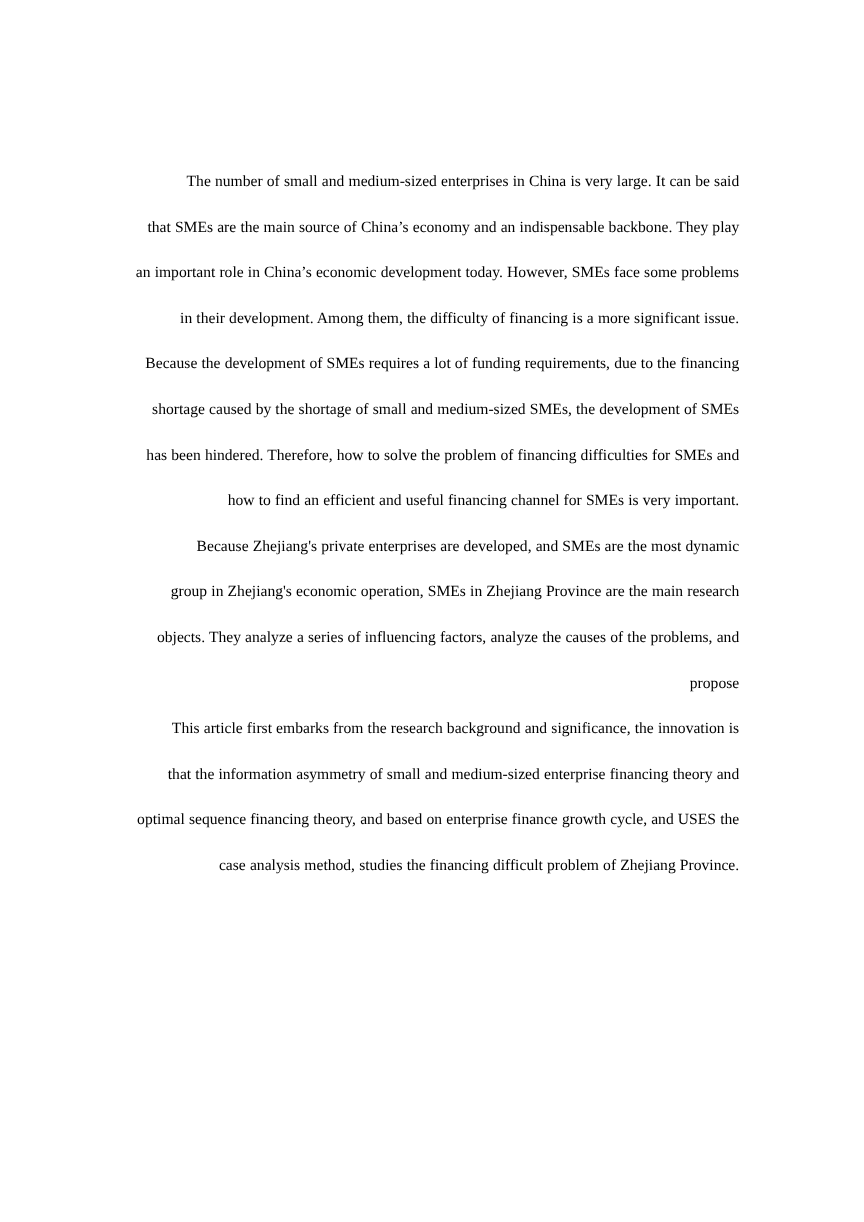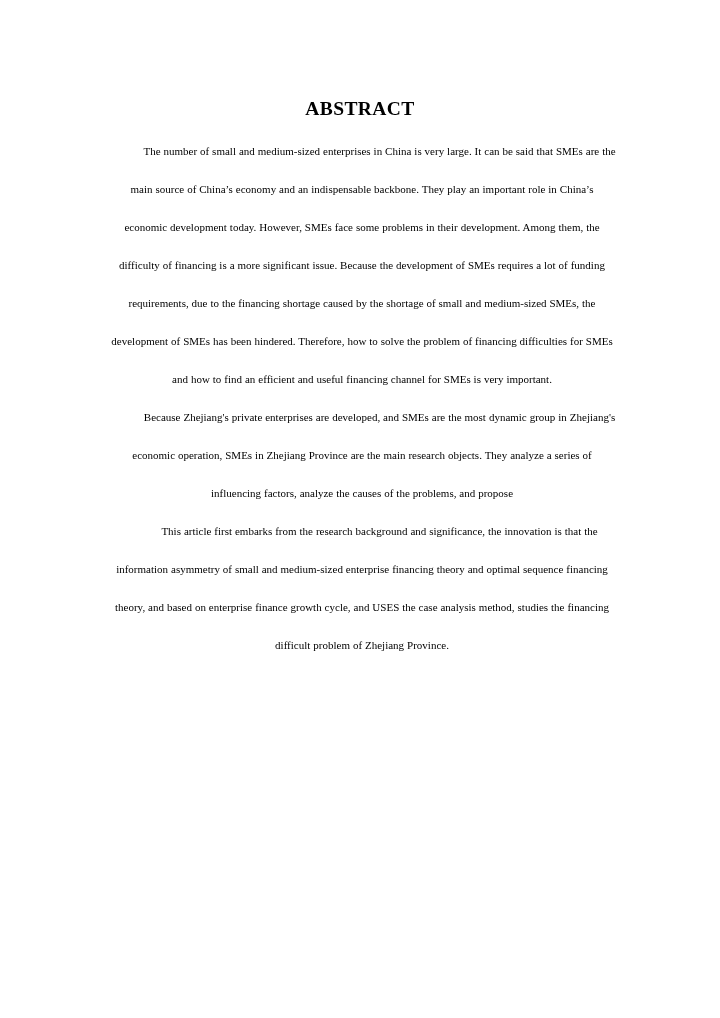--- a/index.html
+++ b/index.html
@@ -35,34 +35,33 @@
   }
   .body-block {
     position: absolute;
     top: 132px;
     left: 108px;
     width: 508px;
   }
   .para {
     margin: 0;
     padding: 0;
-    font-size: 11px;
+    font-size: 13px;
     line-height: 38px;
-    text-align: center;
+    text-align: right;
     text-indent: 35px;
     word-spacing: 0.2px;
     hyphens: none;
   }
 </style>
 </head>
 <body>
 
 <div class="page">
 
-  <h1 class="page-title">ABSTRACT</h1>
 
   <div class="body-block">
     <p class="para">The number of small and medium-sized enterprises in China is very large. It can be said that SMEs are the main source of China’s economy and an indispensable backbone. They play an important role in China’s economic development today. However, SMEs face some problems in their development. Among them, the difficulty of financing is a more significant issue. Because the development of SMEs requires a lot of funding requirements, due to the financing shortage caused by the shortage of small and medium-sized SMEs, the development of SMEs has been hindered. Therefore, how to solve the problem of financing difficulties for SMEs and how to find an efficient and useful financing channel for SMEs is very important.</p>
     <p class="para">Because Zhejiang's private enterprises are developed, and SMEs are the most dynamic group in Zhejiang's economic operation, SMEs in Zhejiang Province are the main research objects. They analyze a series of influencing factors, analyze the causes of the problems, and propose</p>
     <p class="para">This article first embarks from the research background and significance, the innovation is that the information asymmetry of small and medium-sized enterprise financing theory and optimal sequence financing theory, and based on enterprise finance growth cycle, and USES the case analysis method, studies the financing difficult problem of Zhejiang Province.</p>
   </div>
 
 </div>
 
 </body></html>

